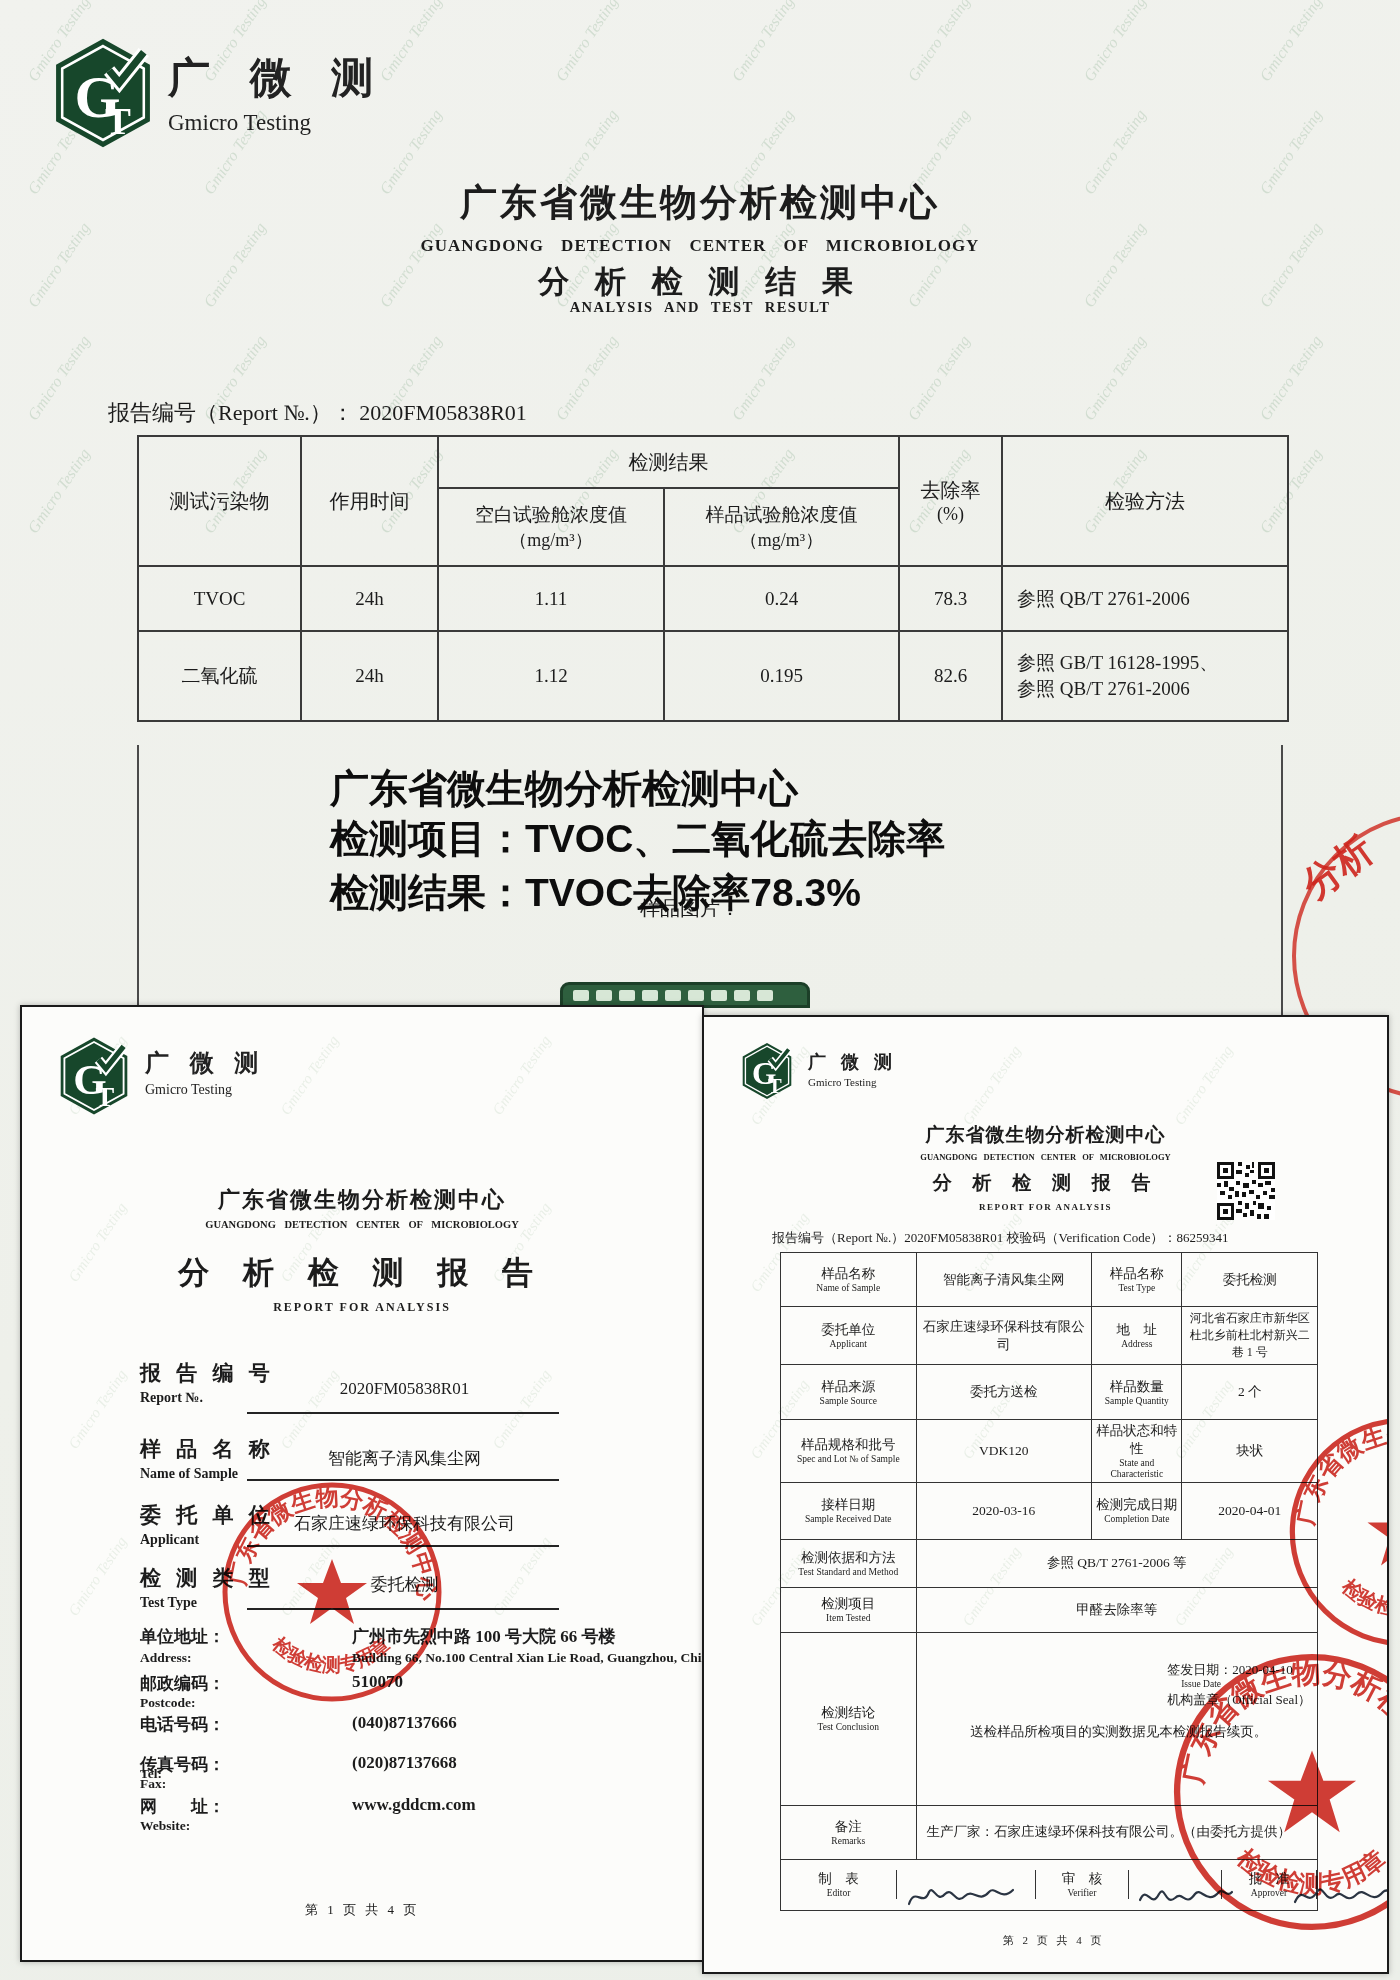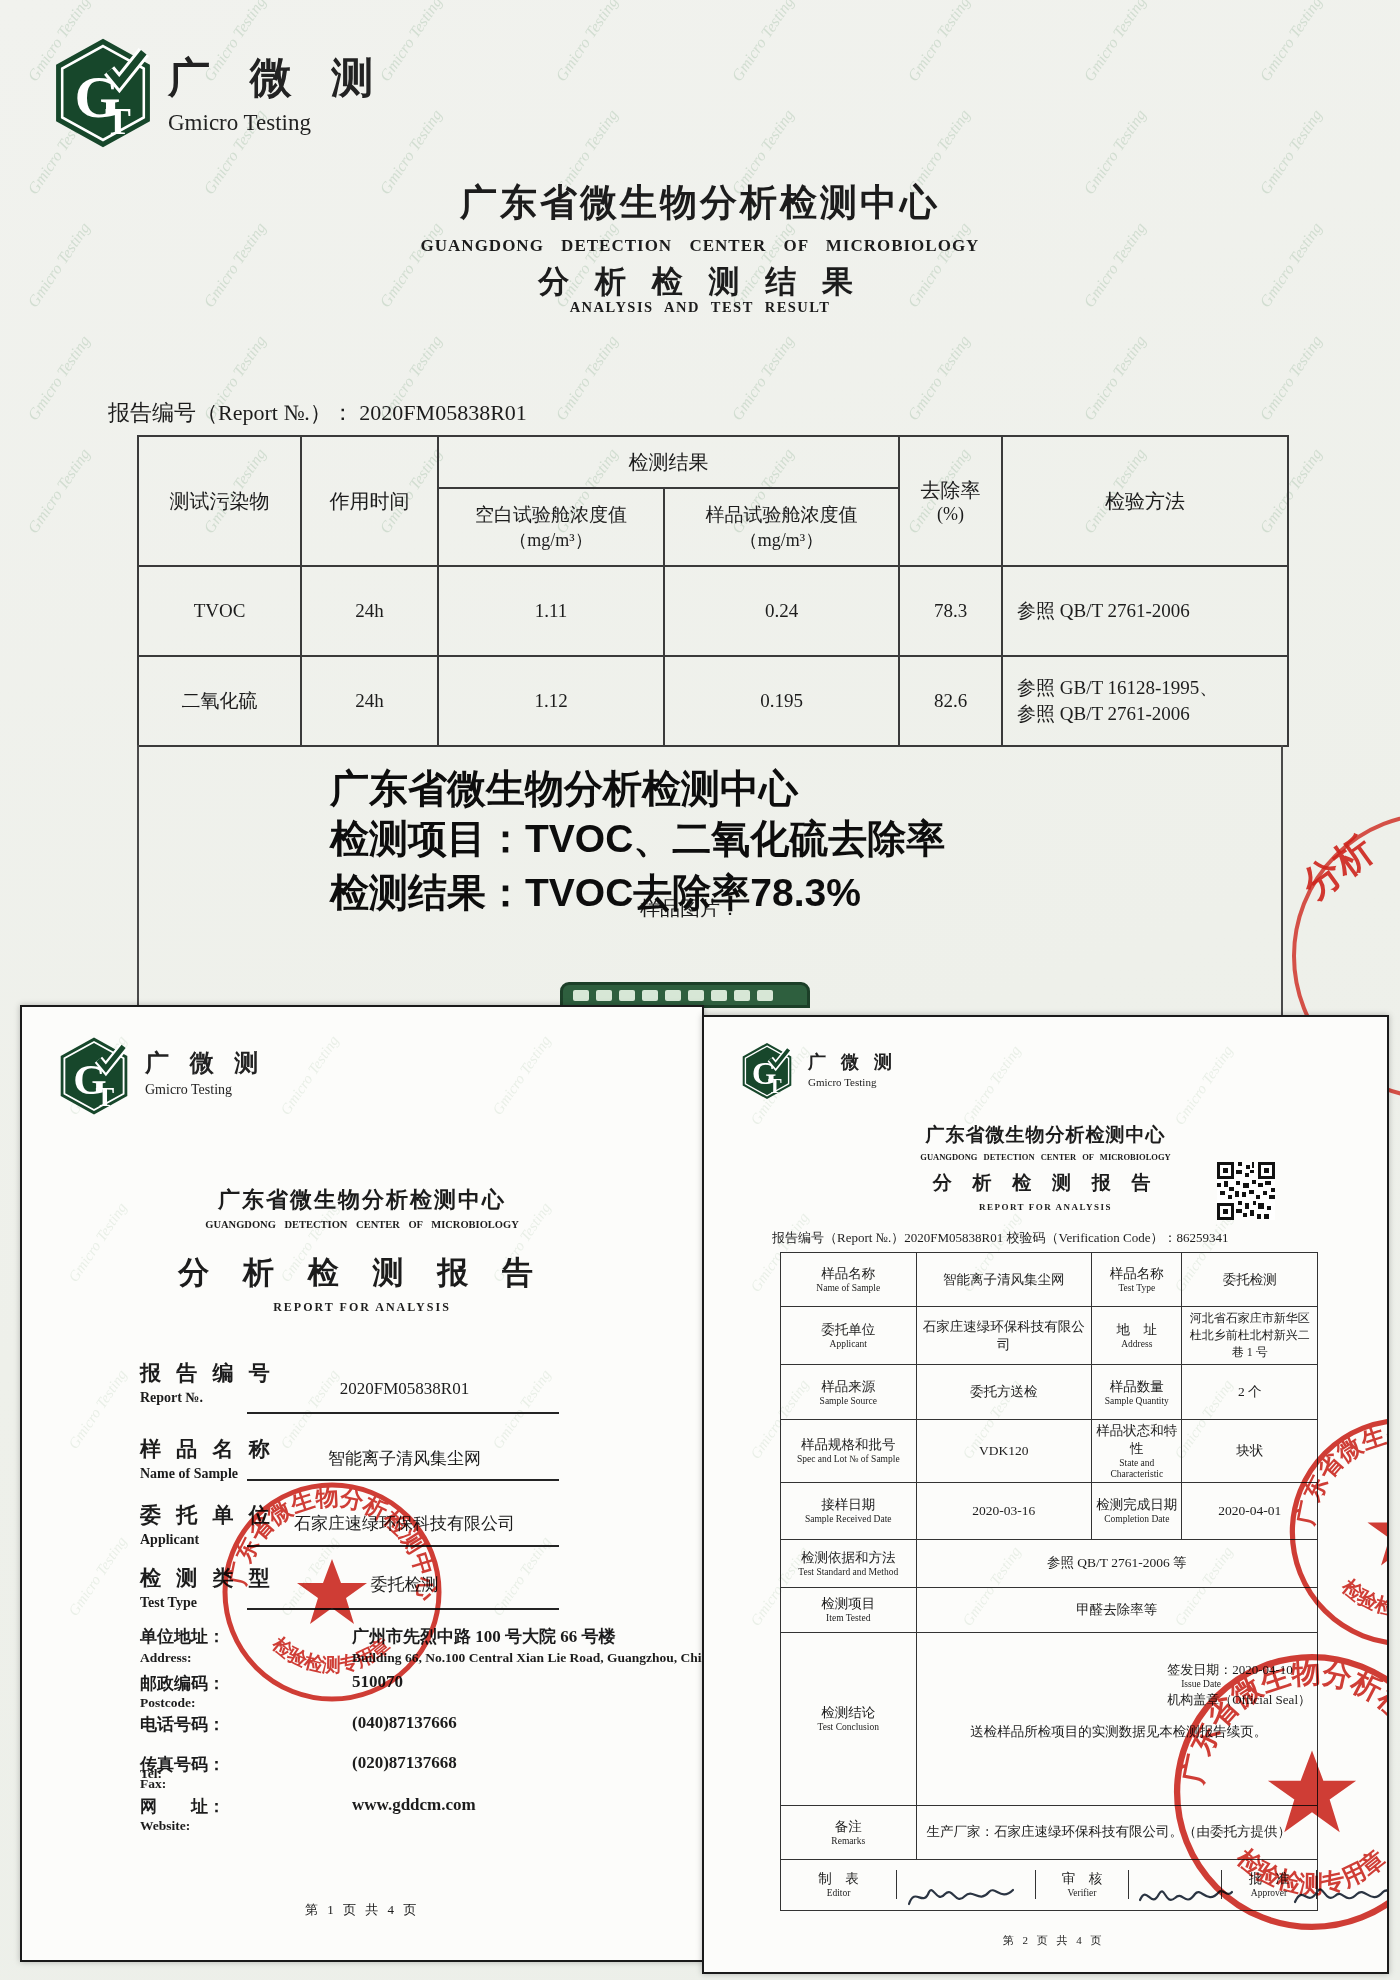--- a/index.html
+++ b/index.html
@@ -186,21 +186,21 @@
     <tr style="height:78px">
       <td>
         <div>空白试验舱浓度值</div>
         <div class="unit">（mg/m³）</div>
       </td>
       <td>
         <div>样品试验舱浓度值</div>
         <div class="unit">（mg/m³）</div>
       </td>
     </tr>
-    <tr style="height:90px">
+    <tr style="height:65px">
       <td>TVOC</td>
       <td>24h</td>
       <td>1.11</td>
       <td>0.24</td>
       <td>78.3</td>
       <td class="method">
         <div>参照 QB/T 2761-2006</div>
       </td>
     </tr>
     <tr style="height:90px">

